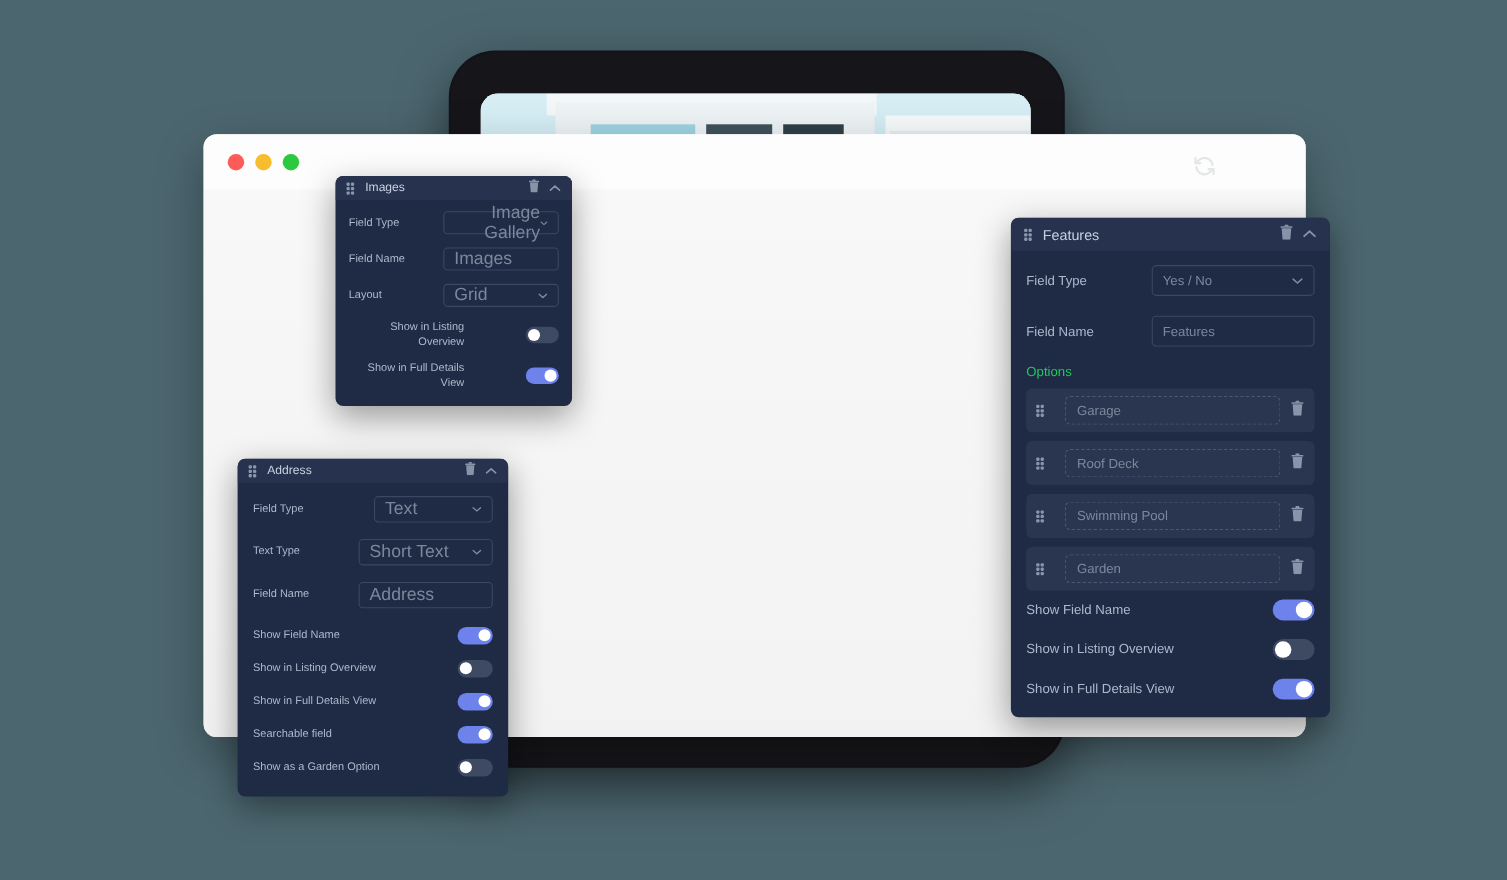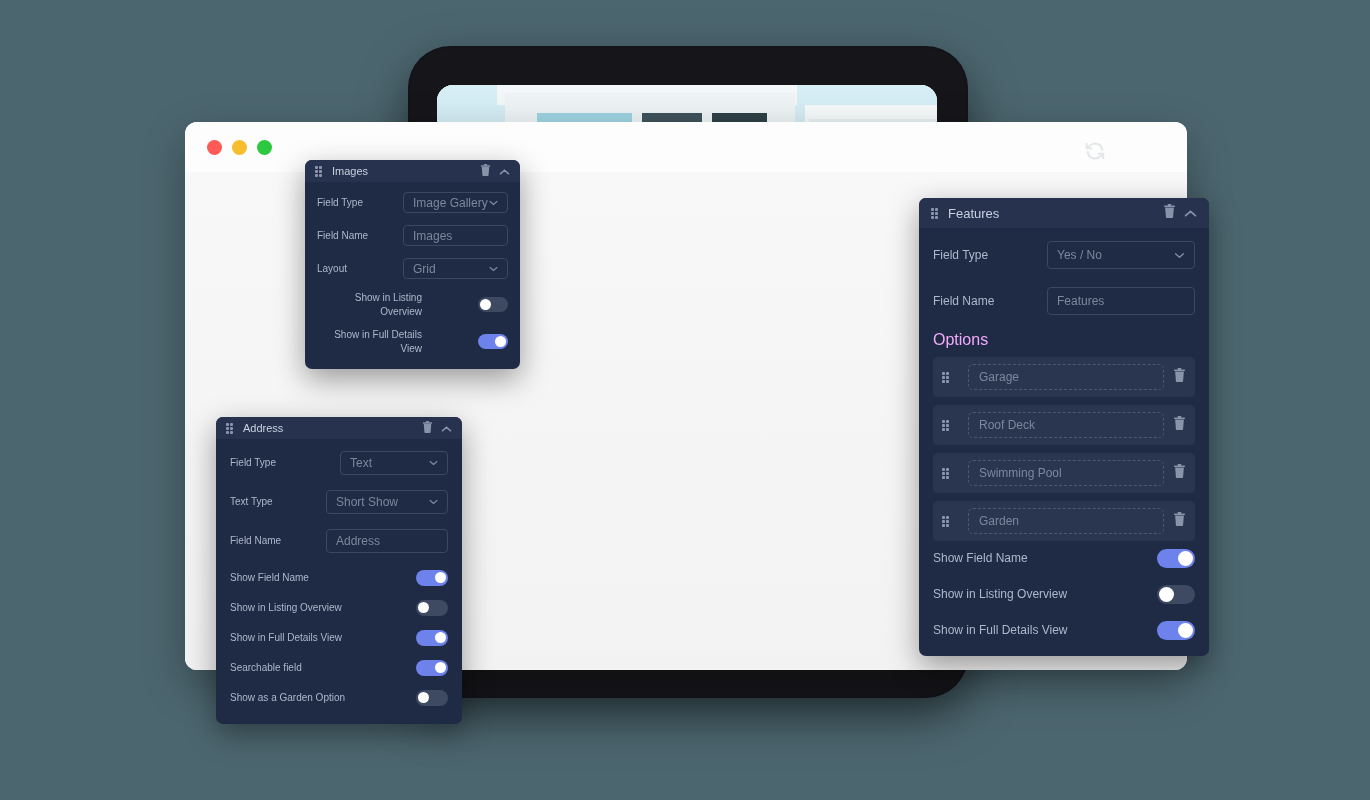--- a/index.html
+++ b/index.html
@@ -136,21 +136,21 @@
     text-align: right;
   }
   .row-label { font-size: 10px; color: #aeb8cc; line-height: 1.35; }
   .row-label.lg { font-size: 12px; }
 
   .ctrl-select, .ctrl-input {
     background: transparent;
     border: 1px solid #3b4763;
     border-radius: 4px;
     color: #7d879c;
-    font-size: 12px;
+    font-size: 16px;
     display: flex; align-items: center;
     padding: 0 9px;
   }
   .ctrl-select { justify-content: space-between; }
   .ctrl-select.lg, .ctrl-input.lg { font-size: 12px; }
 
   
   .toggle {
     width: 30px; height: 15px; border-radius: 9px;
     position: relative; flex: 0 0 auto;
@@ -161,21 +161,21 @@
     position: absolute; top: 2px; left: 2px;
     width: 11px; height: 11px; border-radius: 50%;
     background: #ffffff;
   }
   .toggle.on .knob { left: auto; right: 2px; }
   .toggle.big { width: 38px; height: 19px; border-radius: 11px; }
   .toggle.big .knob { width: 15px; height: 15px; top: 2px; left: 2px; }
   .toggle.big.on .knob { left: auto; right: 2px; }
 
   
-  .opt-label { font-size: 16px; color: #f0abfc; margin-bottom: 8px; }
+  .opt-label { font-size: 12px; color: #22c55e; margin-bottom: 8px; }
   .opt-row {
     background: #2a3550;
     border-radius: 5px;
     display: flex; align-items: center;
     padding: 7px 9px;
     gap: 9px;
     margin-bottom: 8px;
   }
   .opt-input {
     flex: 1;
@@ -439,21 +439,21 @@
       <span class="ctrl-select" style="width:108px;height:24px;">
         <span>Text</span>
         <svg width="9" height="6" viewBox="0 0 12 8" fill="none" stroke="#8089a0" stroke-width="1.6" stroke-linecap="round">
             <path d="M1.5 2L6 6l4.5-4"></path>
           </svg>
       </span>
     </div>
     <div class="row" style="margin-bottom:15px;">
       <span class="row-label">Text Type</span>
       <span class="ctrl-select" style="width:122px;height:24px;">
-        <span>Short Show</span>
+        <span>Short Text</span>
         <svg width="9" height="6" viewBox="0 0 12 8" fill="none" stroke="#8089a0" stroke-width="1.6" stroke-linecap="round">
             <path d="M1.5 2L6 6l4.5-4"></path>
           </svg>
       </span>
     </div>
     <div class="row" style="margin-bottom:17px;">
       <span class="row-label">Field Name</span>
       <span class="ctrl-input" style="width:122px;height:24px;">
         <span>Address</span>
       </span>

